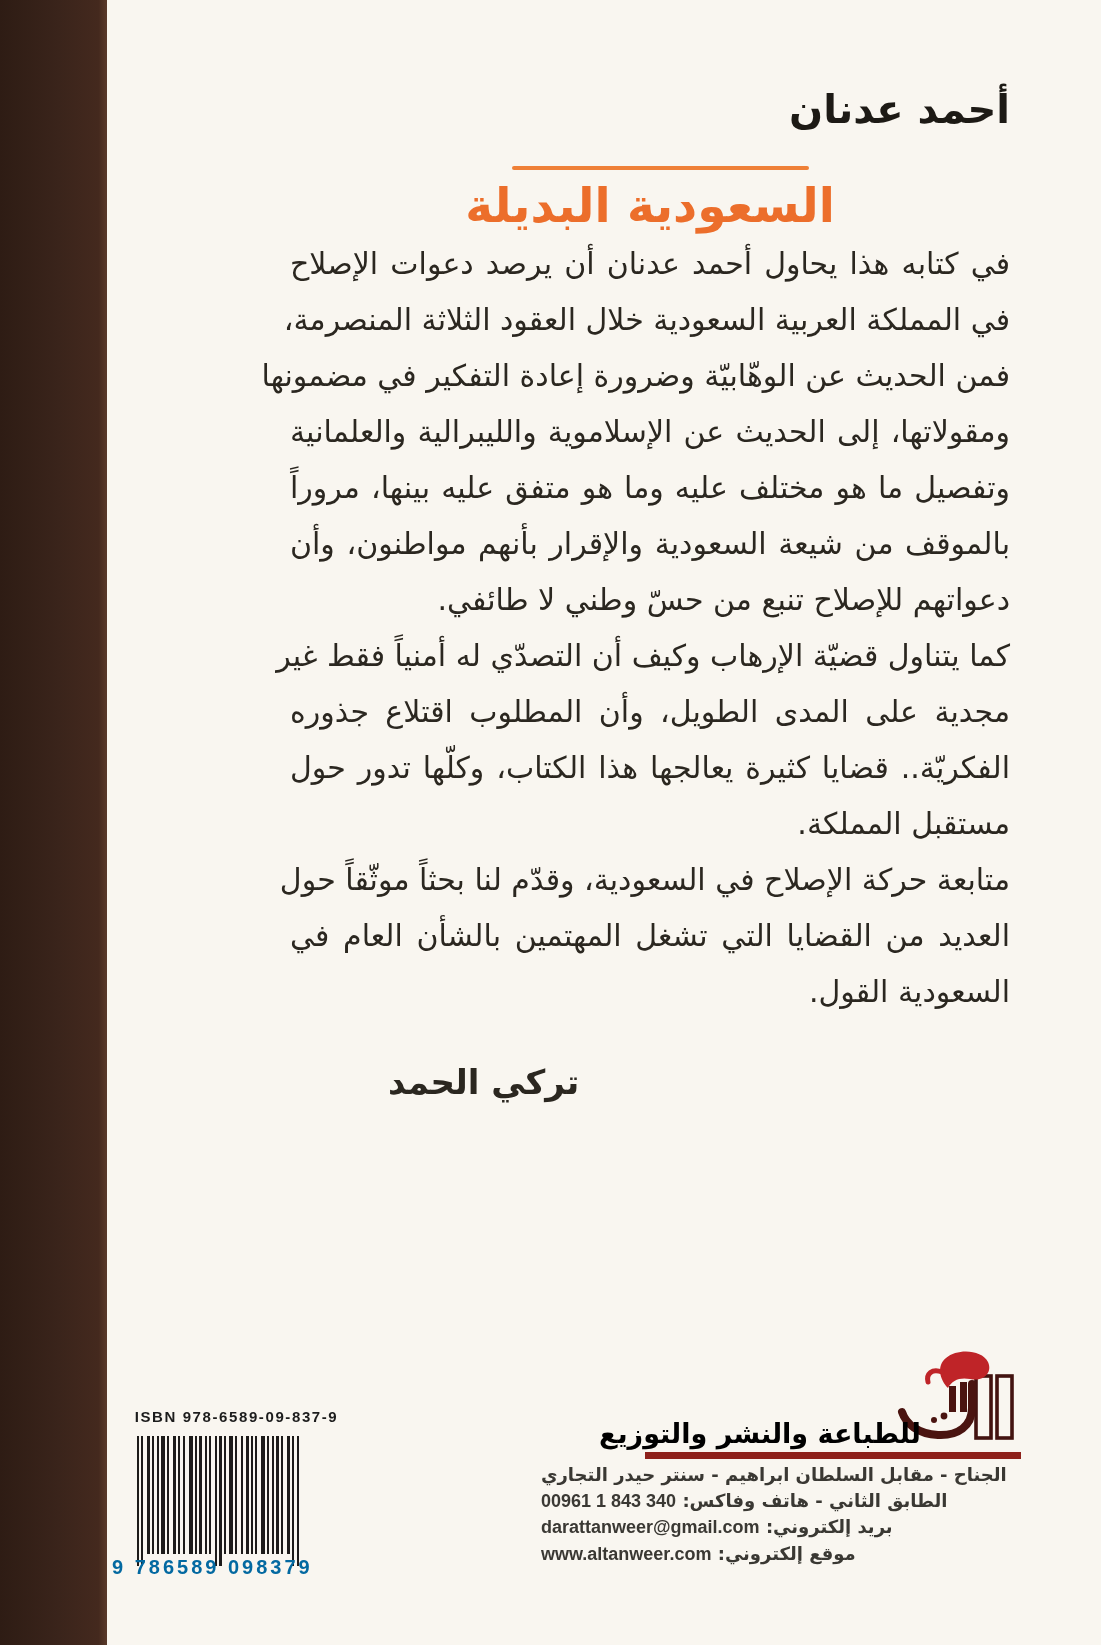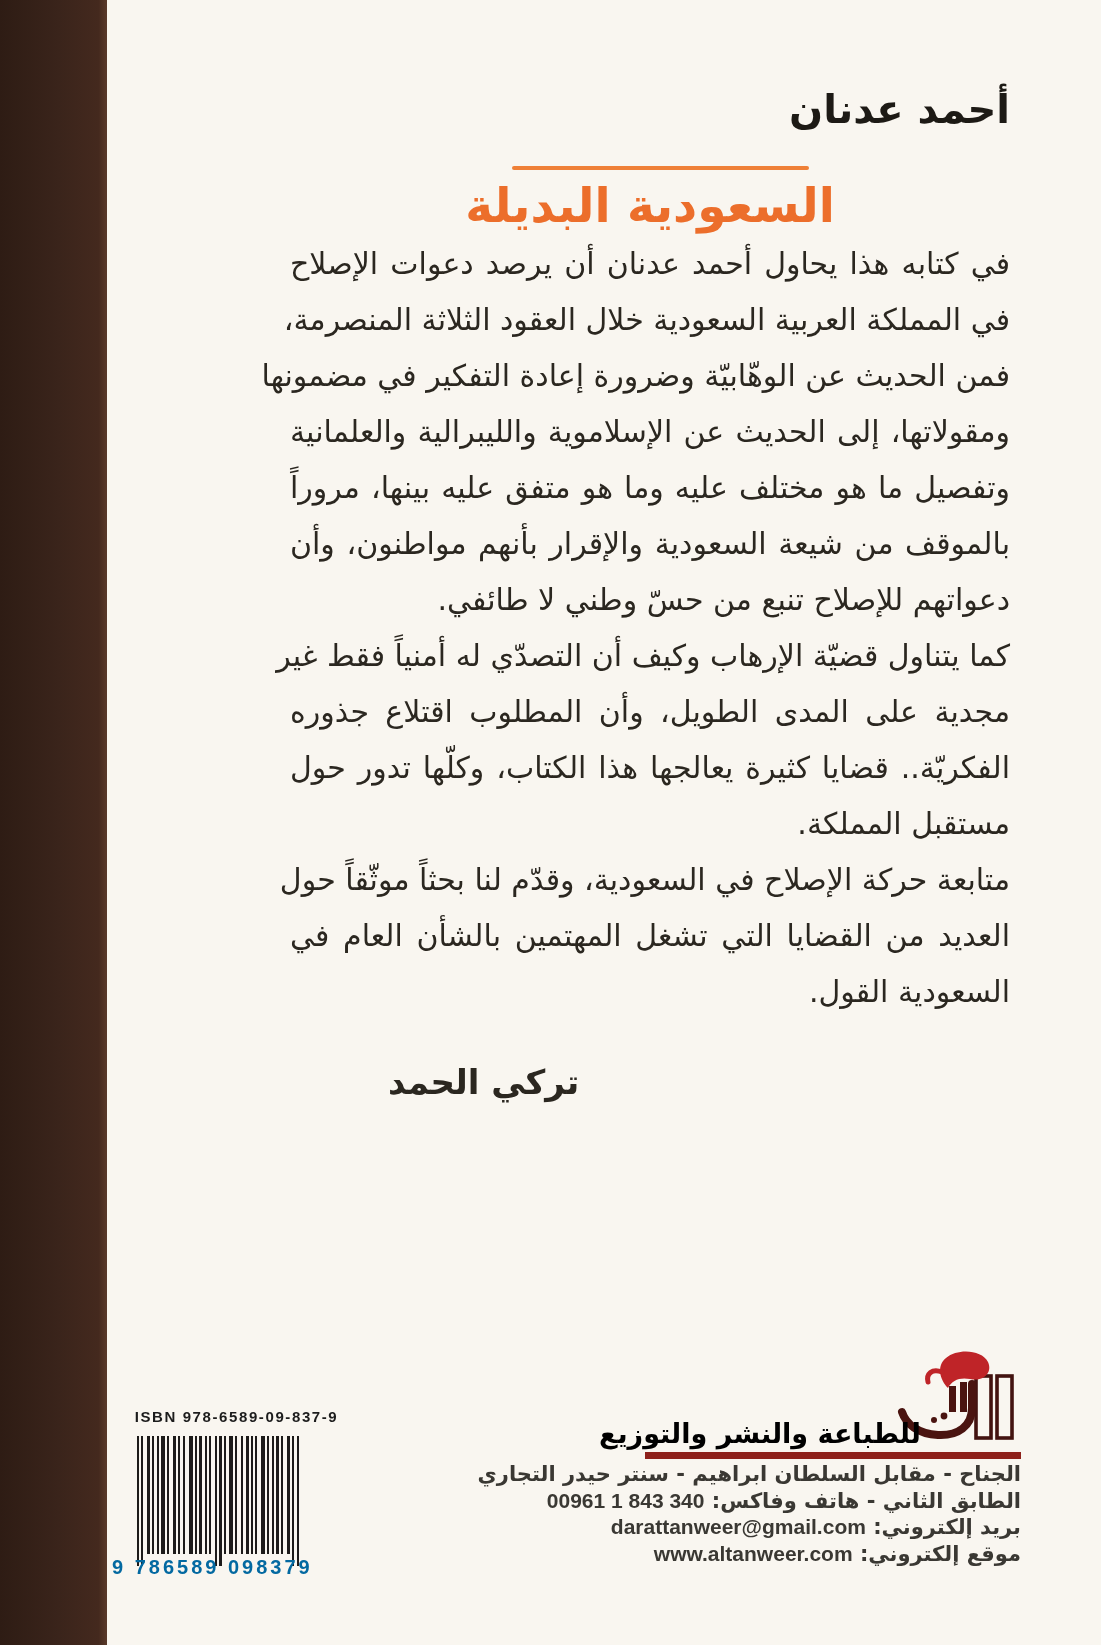--- a/index.html
+++ b/index.html
@@ -62,22 +62,22 @@
     position:absolute; right:180px; top:1418px; direction:rtl; white-space:nowrap;
     font-size:27px; font-weight:bold; color:#000000;
   }
   .pub-logo { position:absolute; left:888px; top:1348px; width:132px; height:100px; }
   .pub-rule {
     position:absolute; left:645px; top:1452px; width:376px; height:7px;
     background:#8e211b;
   }
   .pub-address {
     position:absolute; right:80px; top:1462px; width:480px;
-    direction:rtl; text-align:right;
-    font-size:21px; font-weight:bold; color:#3a3833; line-height:25.5px;
+    direction:rtl; text-align:left;
+    font-size:18px; font-weight:bold; color:#3a3833; line-height:25.5px;
     white-space:nowrap;
   }
   .pub-address .ltr { direction:ltr; unicode-bidi:isolate; font-family:"Liberation Sans", sans-serif; }
 </style>
 </head>
 <body>
 
 <div class="spine"></div>
 
 <div class="header">

